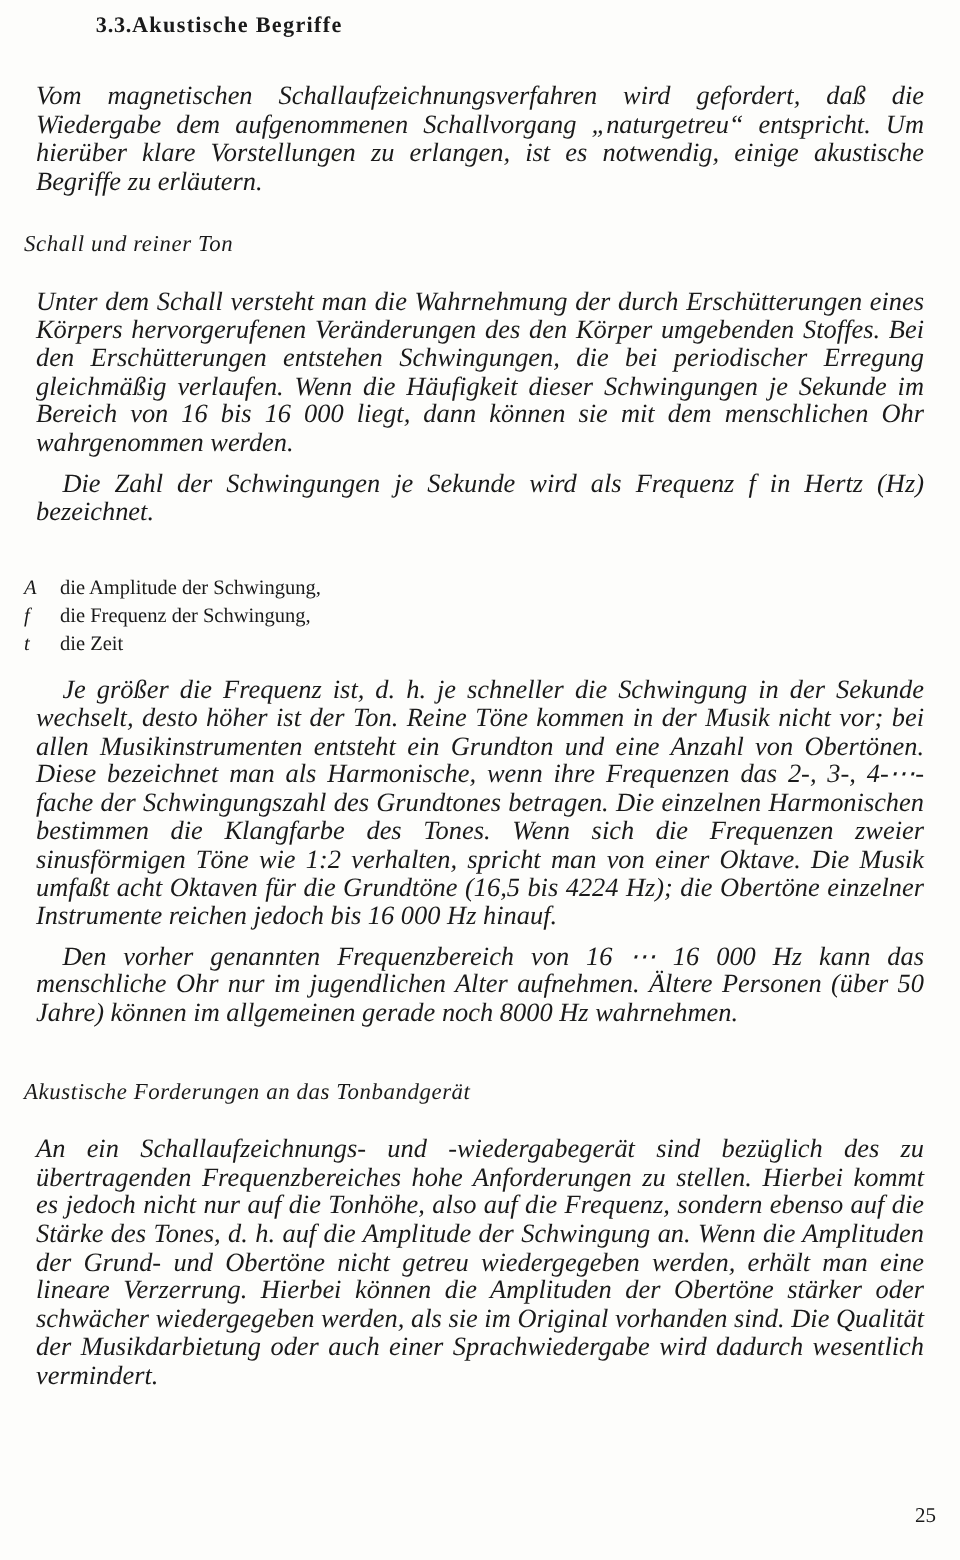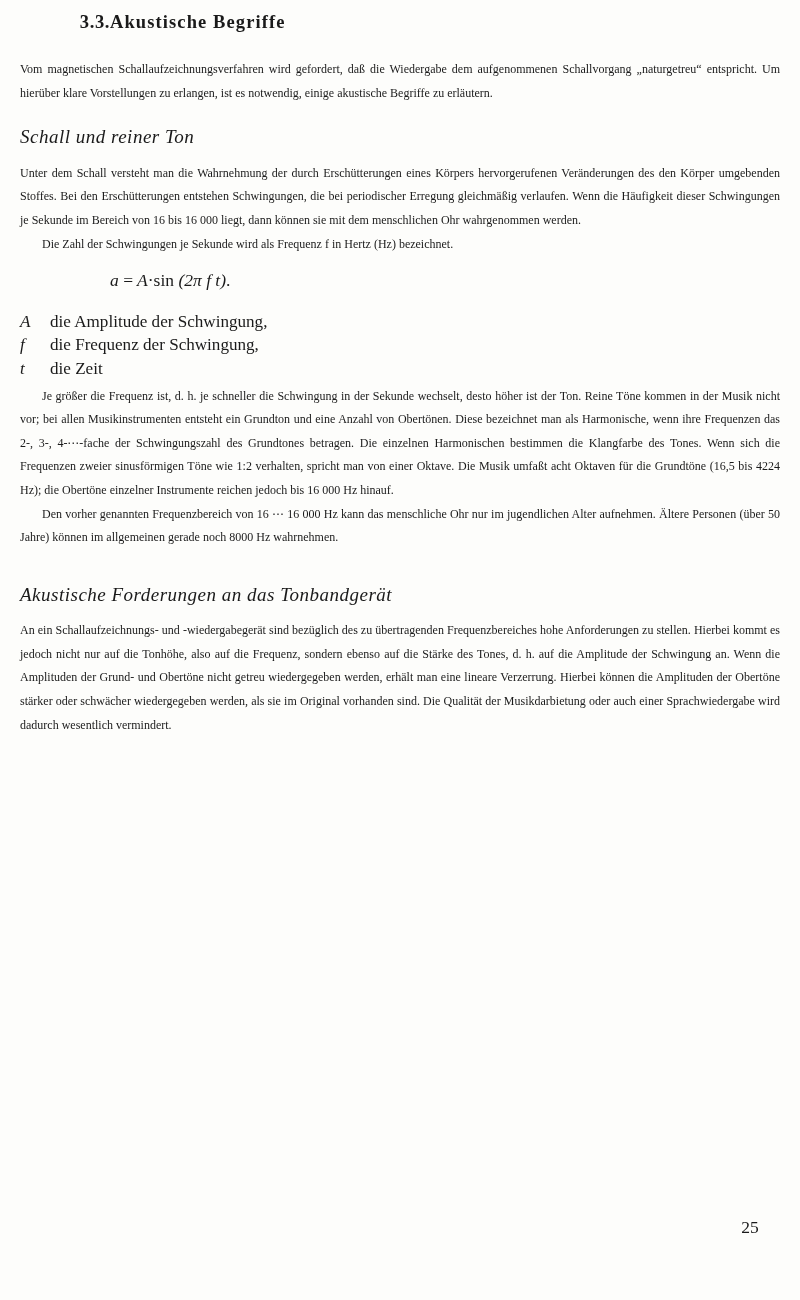--- a/index.html
+++ b/index.html
@@ -38,26 +38,27 @@
     width: 90px;
     flex: 0 0 90px;
     text-align: right;
   }
   .section-title {
     letter-spacing: 1.1px;
   }
 
   
   .para {
-    font-size: 12px;
+    font-size: 22px;
     line-height: 23.6px;
     text-align: justify;
     text-justify: inter-word;
-    margin: 0;
+    margin: 10px;
     hyphens: manual;
+    font-style: italic;
   }
   .para.indent {
     text-indent: 22px;
   }
   .gap-lg { height: 20px; }
   .gap-md { height: 13px; }
   .gap-xs { height: 4px; }
 
   
   .subheading {
@@ -92,23 +93,23 @@
   .deftext { flex: 1 1 auto; }
   .pi-line {
     font-size: 17.1px;
     line-height: 23.6px;
   }
 
   
   .page-number {
     position: absolute;
     right: 0;
-    top: 1217px;
+    top: 1252px;
     font-size: 17.5px;
-    text-align: center;
+    text-align: right;
     width: 60px;
   }
 </style>
 </head>
 <body>
 
 <div class="page">
 
   <div class="section-heading">
     <span class="section-number">3.3.</span>
@@ -125,26 +126,20 @@
 
   <div class="gap-md"></div>
 
   <p class="para">Unter dem Schall versteht man die Wahrnehmung der durch Erschütterungen eines Körpers hervorgerufenen Veränderungen des den Körper umgebenden Stoffes. Bei den Erschütterungen entstehen Schwingungen, die bei periodischer Erregung gleichmäßig verlaufen. Wenn die Häufigkeit dieser Schwingungen je Sekunde im Bereich von 16 bis 16 000 liegt, dann können sie mit dem menschlichen Ohr wahrgenommen werden.</p>
 
   <p class="para indent">Die Zahl der Schwingungen je Sekunde wird als Frequenz f in Hertz (Hz) bezeichnet.</p>
 
 
   <div class="gap-md"></div>
 
-  <div class="formula">
-    <span>a</span>
-    <span class="upright">=</span>
-    <span>A</span><span class="upright">·</span><span class="upright">sin</span>
-    <span>(2π f t)</span><span class="upright">.</span>
-  </div>
 
   <div class="gap-md"></div>
 
 
   <div class="gap-xs"></div>
 
   <div class="deflist">
     <div class="defrow">
       <span class="defsym">A</span>
       <span class="deftext">die Amplitude der Schwingung,</span>

